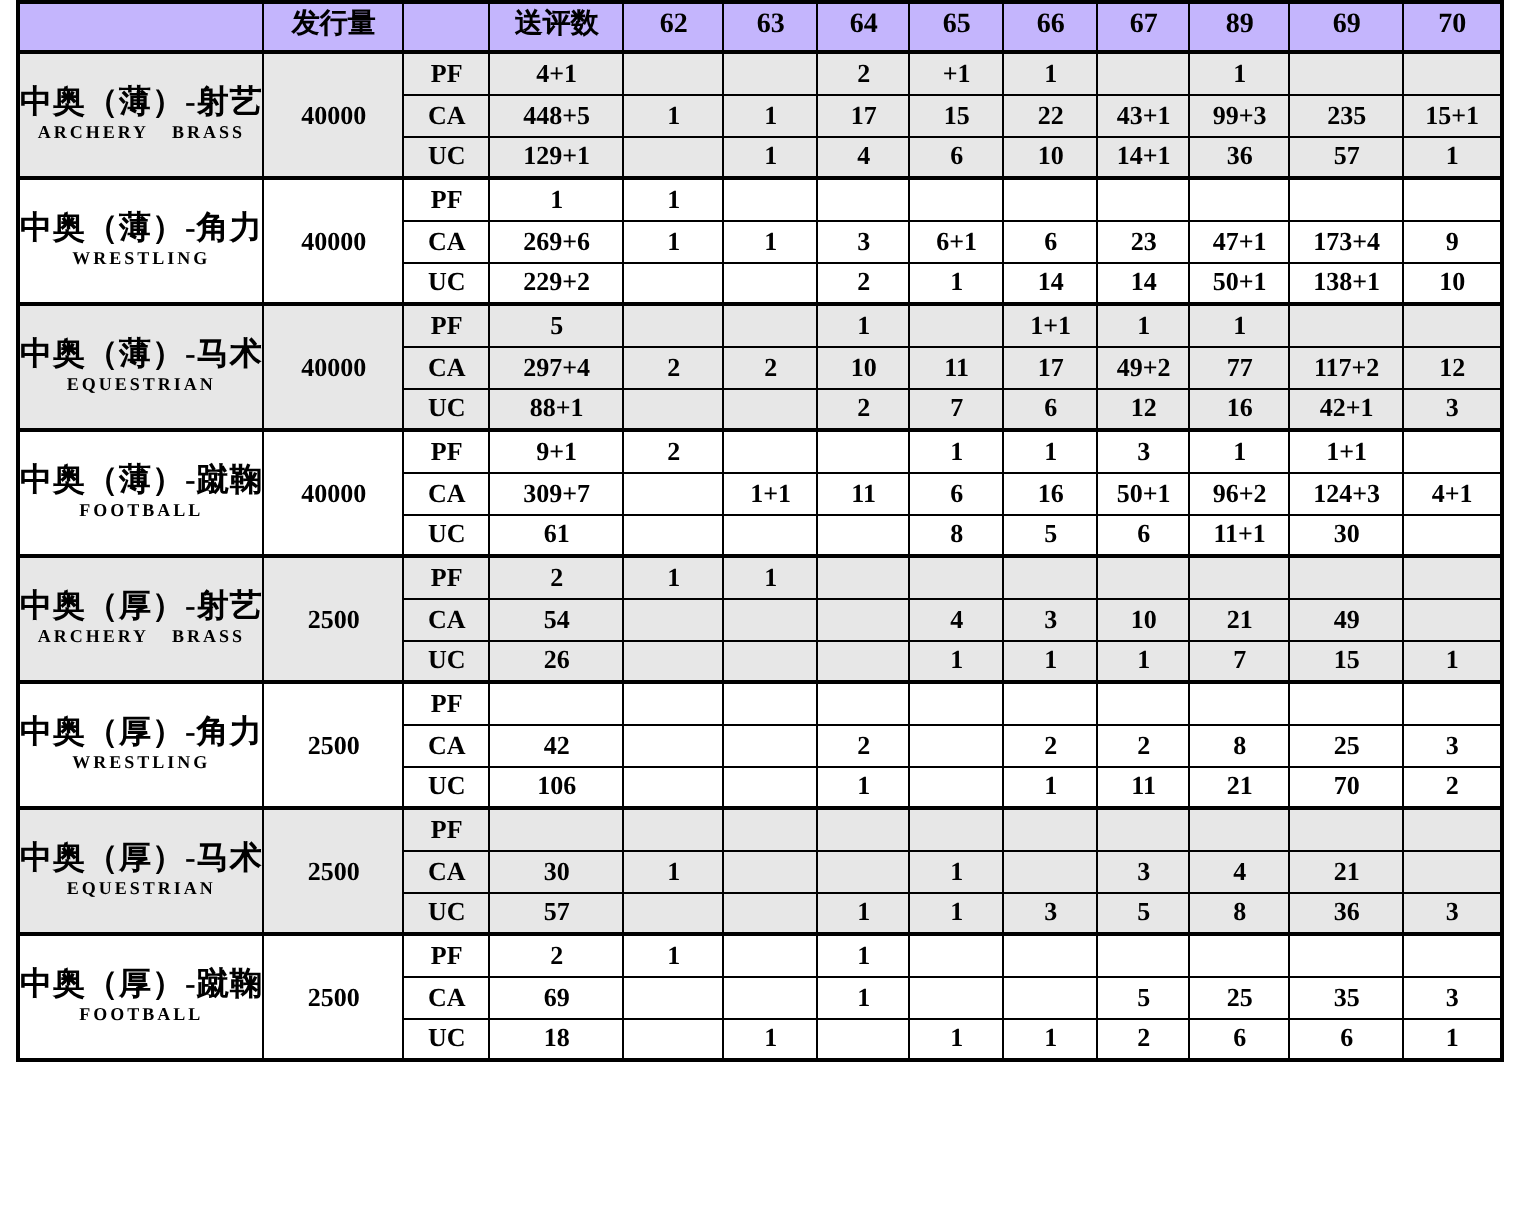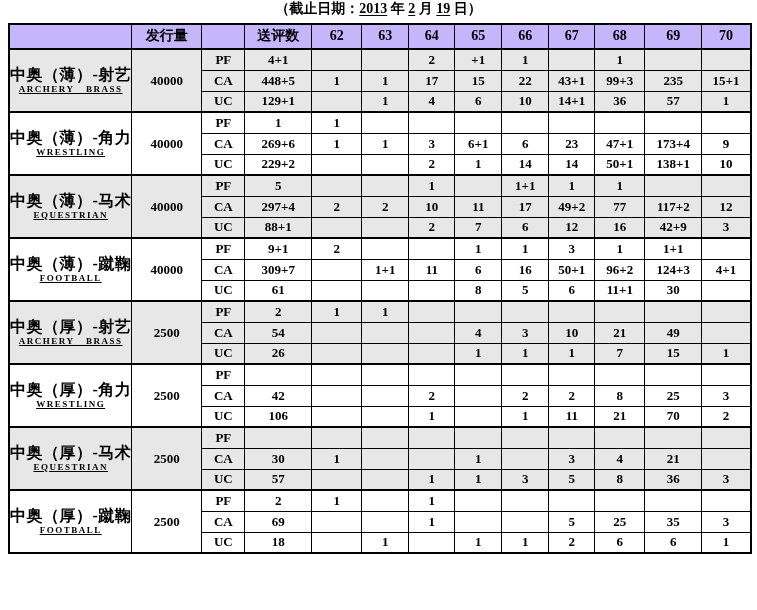--- a/index.html
+++ b/index.html
@@ -56,28 +56,26 @@
     letter-spacing: 0.5px;
     white-space: nowrap;
   }
   td.label-cell .en {
     font-size: 9px;
     font-weight: bold;
     letter-spacing: 1.5px;
     word-spacing: 8px;
     margin-top: 1px;
     white-space: nowrap;
-    text-decoration: underline;
   }
 </style>
 </head>
 <body>
 
 <div class="page">
-  <div class="subtitle"><span>（截止日期：</span><span class="u">2013</span><span> 年 </span><span class="u">2</span><span> 月 </span><span class="u">19</span><span> 日）</span></div>
 
   <table class="grading">
     <colgroup>
       <col style="width:122px">
         <col style="width:70px">
         <col style="width:43px">
         <col style="width:67px">
       <col style="width:50px">
         <col style="width:47px">
         <col style="width:46px">
@@ -93,21 +91,21 @@
         <th></th>
         <th>发行量</th>
         <th></th>
         <th>送评数</th>
         <th>62</th>
         <th>63</th>
         <th>64</th>
         <th>65</th>
         <th>66</th>
         <th>67</th>
-        <th>68</th>
+        <th>89</th>
         <th>69</th>
         <th>70</th>
       </tr>
     </thead>
     <tbody id="table-body">
         <tr class="group-start shaded">
           <td rowspan="3" class="label-cell">
             <div class="cn">中奥（薄）-射艺</div>
             <div class="en">ARCHERY  BRASS</div>
           </td>
@@ -228,21 +226,21 @@
         <tr class="shaded">
           <td class="type-cell">UC</td>
           <td class="num">88+1</td>
           <td class="num"></td>
           <td class="num"></td>
           <td class="num">2</td>
           <td class="num">7</td>
           <td class="num">6</td>
           <td class="num">12</td>
           <td class="num">16</td>
-          <td class="num">42+9</td>
+          <td class="num">42+1</td>
           <td class="num">3</td>
         </tr>
         <tr class="group-start">
           <td rowspan="3" class="label-cell">
             <div class="cn">中奥（薄）-蹴鞠</div>
             <div class="en">FOOTBALL</div>
           </td>
           <td rowspan="3" class="mintage-cell">40000</td>
           <td class="type-cell">PF</td>
           <td class="num">9+1</td>

